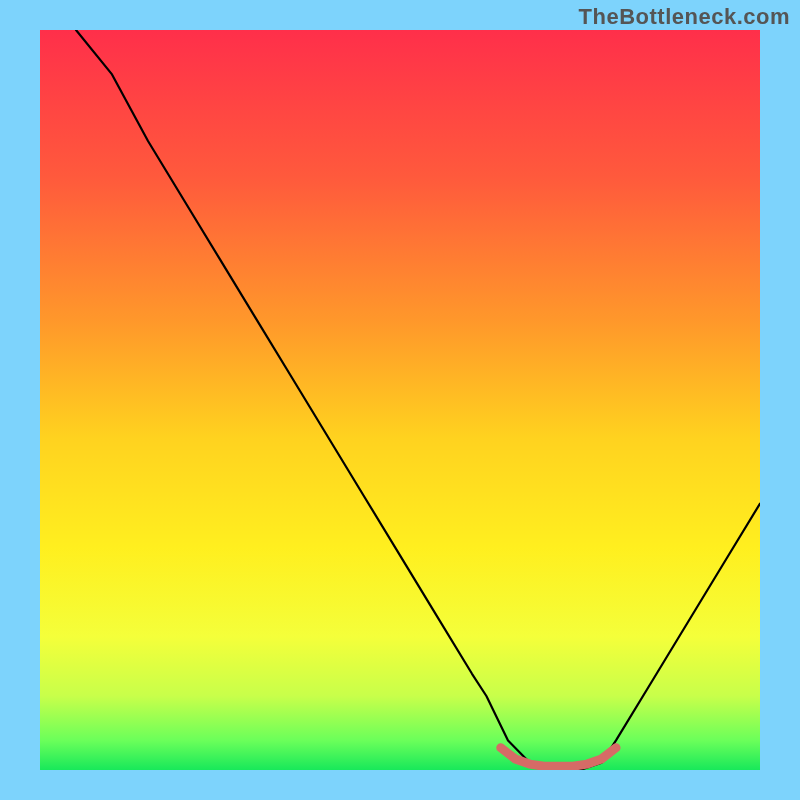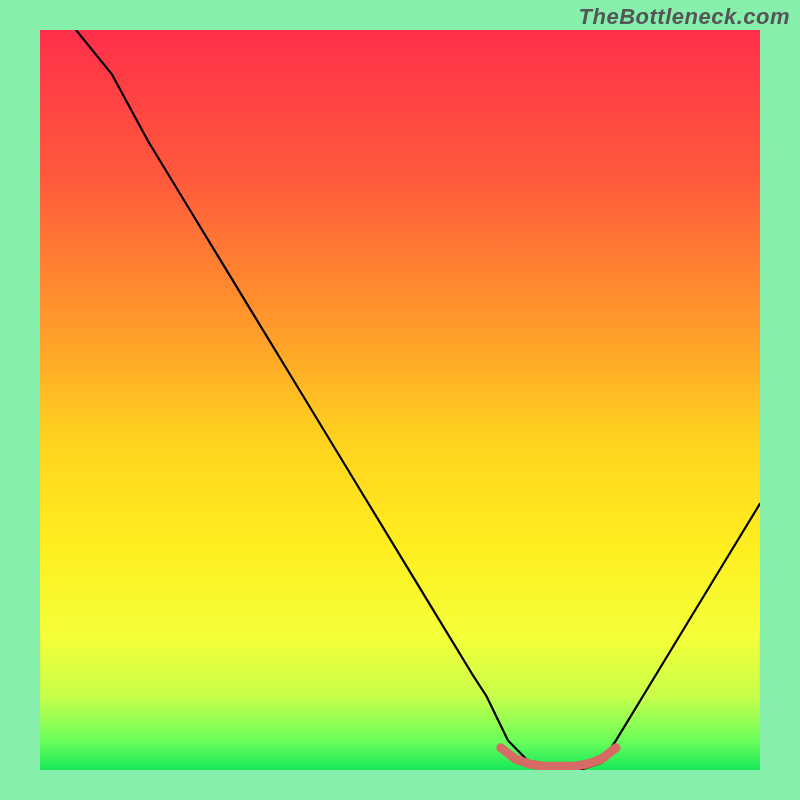--- a/index.html
+++ b/index.html
@@ -8,22 +8,21 @@
     width: 800px;
     height: 800px;
     background: #000;
     overflow: hidden;
     font-family: Arial, Helvetica, sans-serif;
   }
   .frame {
     position: relative;
     width: 800px;
     height: 800px;
-    background: #86efac;
-    font-style: italic;
+    background: #7dd3fc;
   }
   .watermark {
     position: absolute;
     top: 4px;
     right: 10px;
     color: #555;
     font-size: 22px;
     font-weight: 600;
     letter-spacing: 0.5px;
     z-index: 10;

